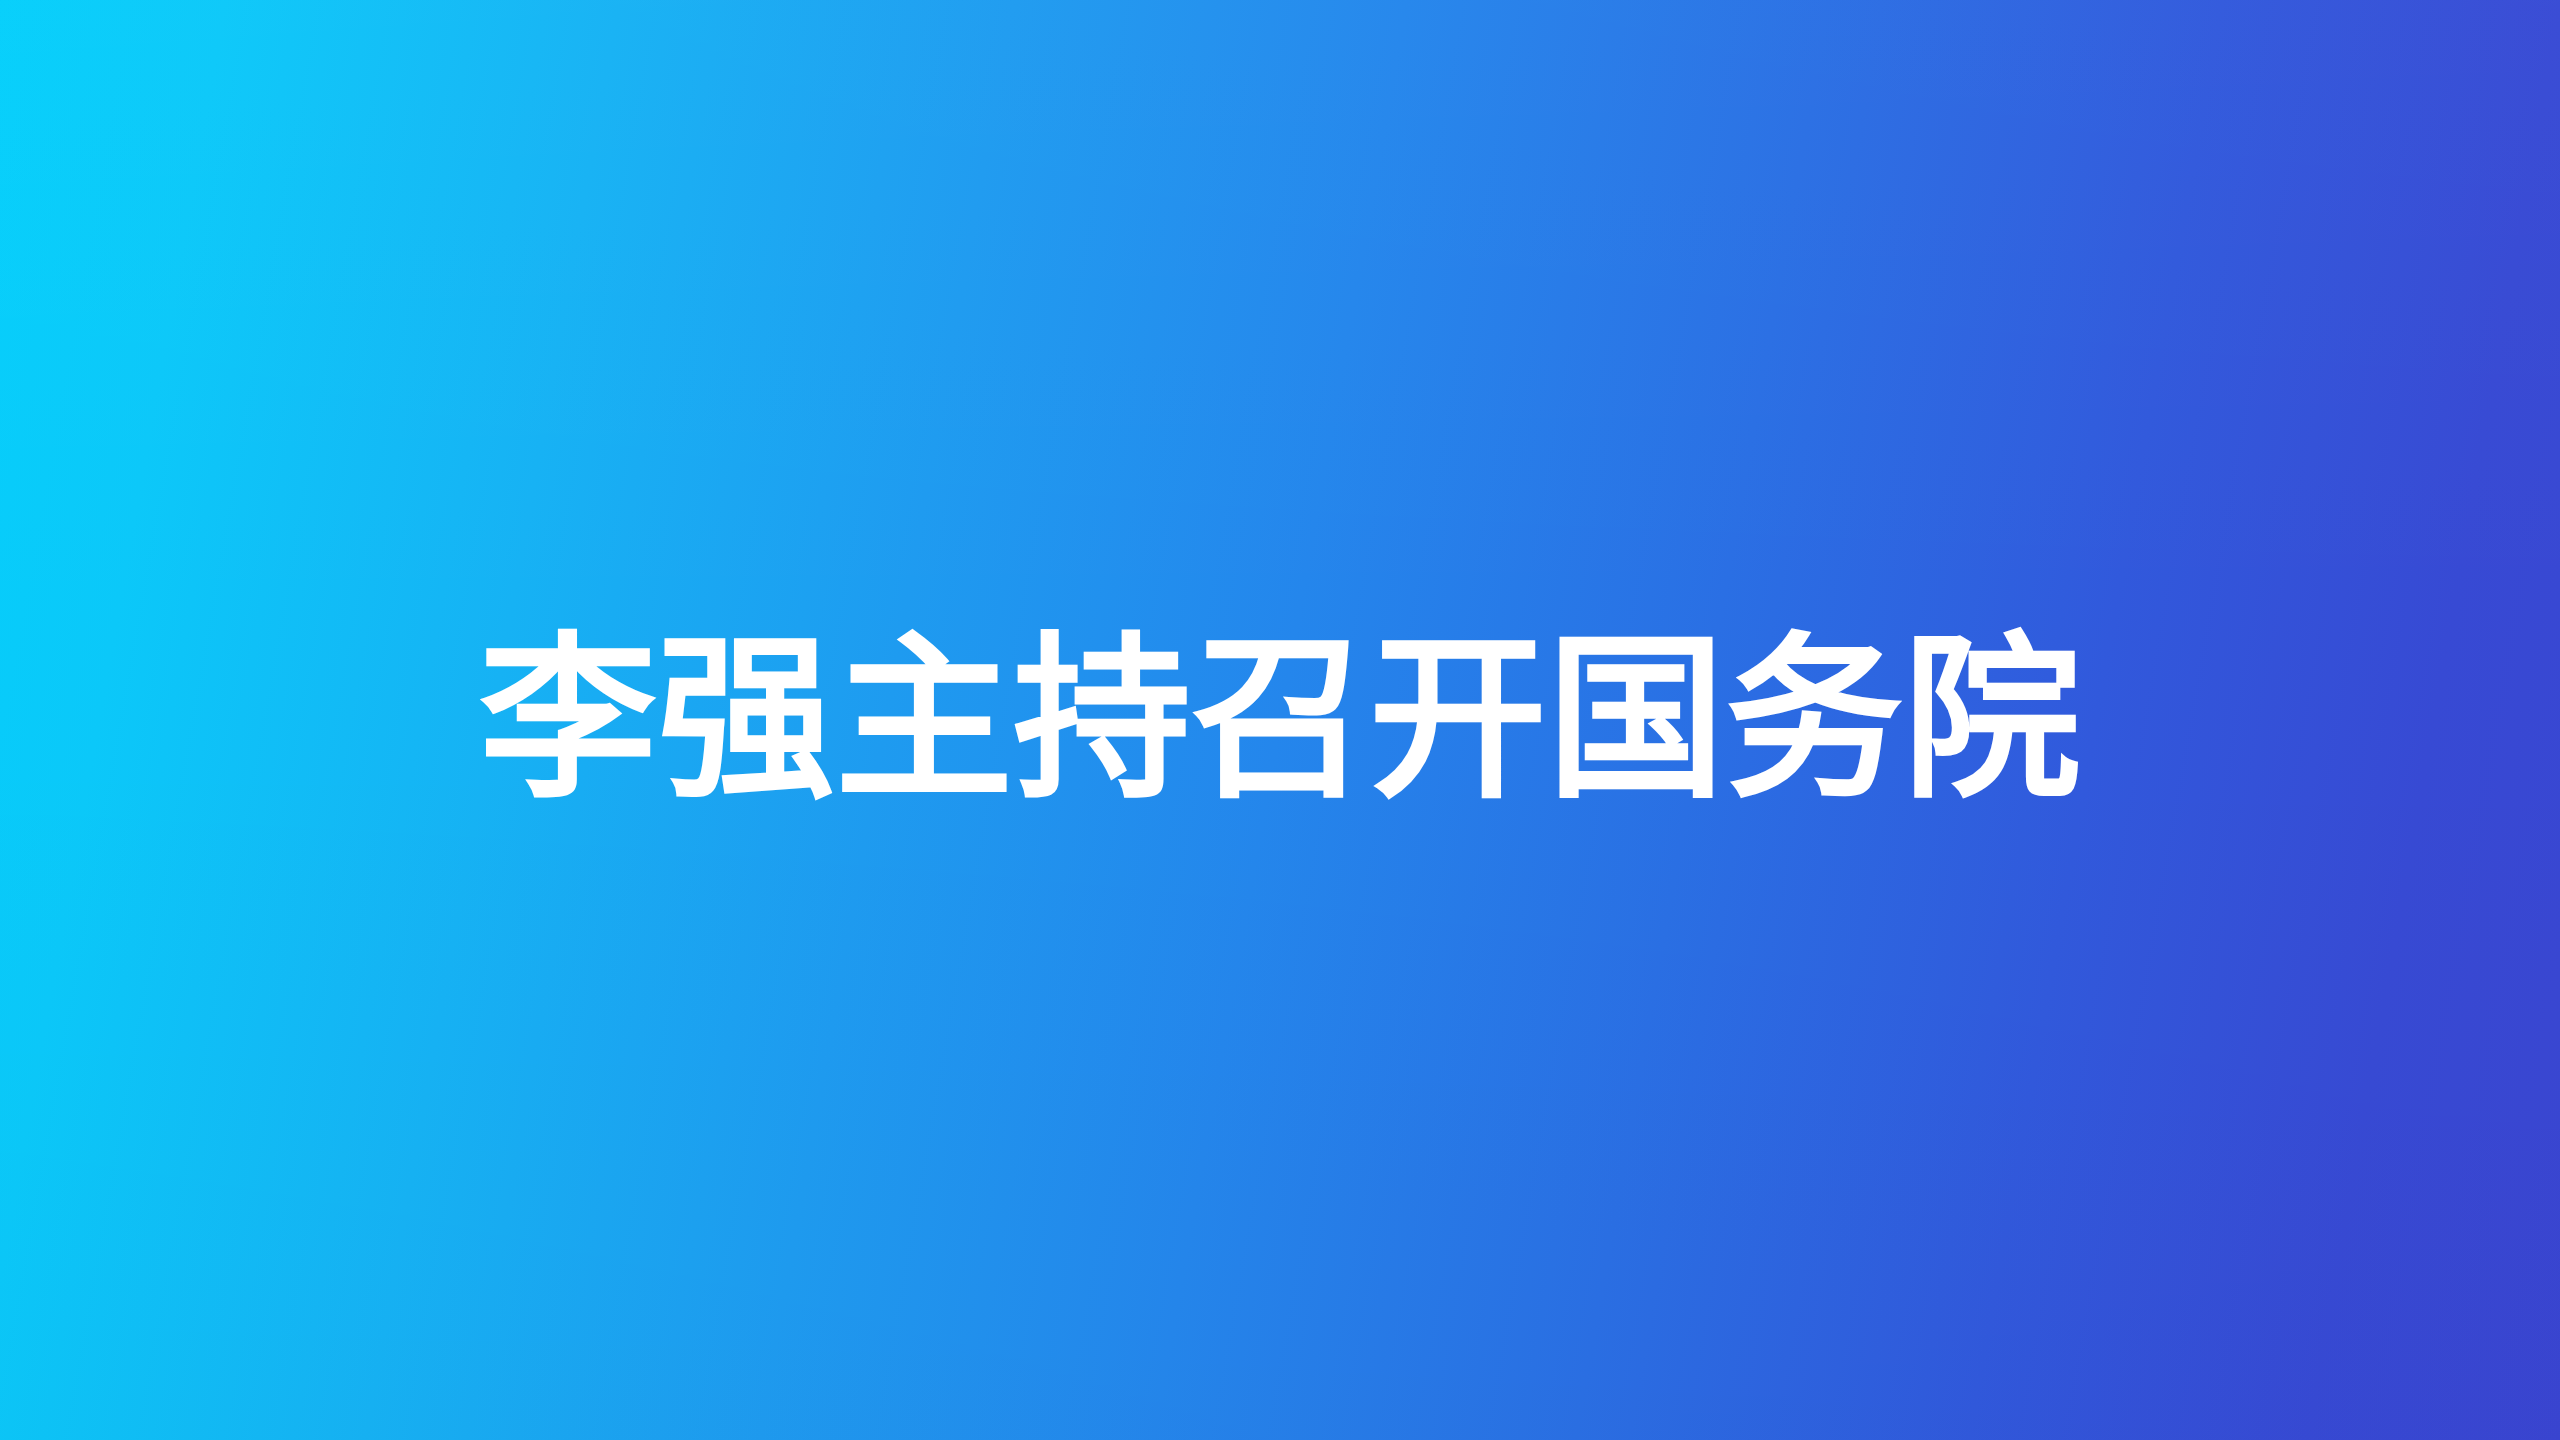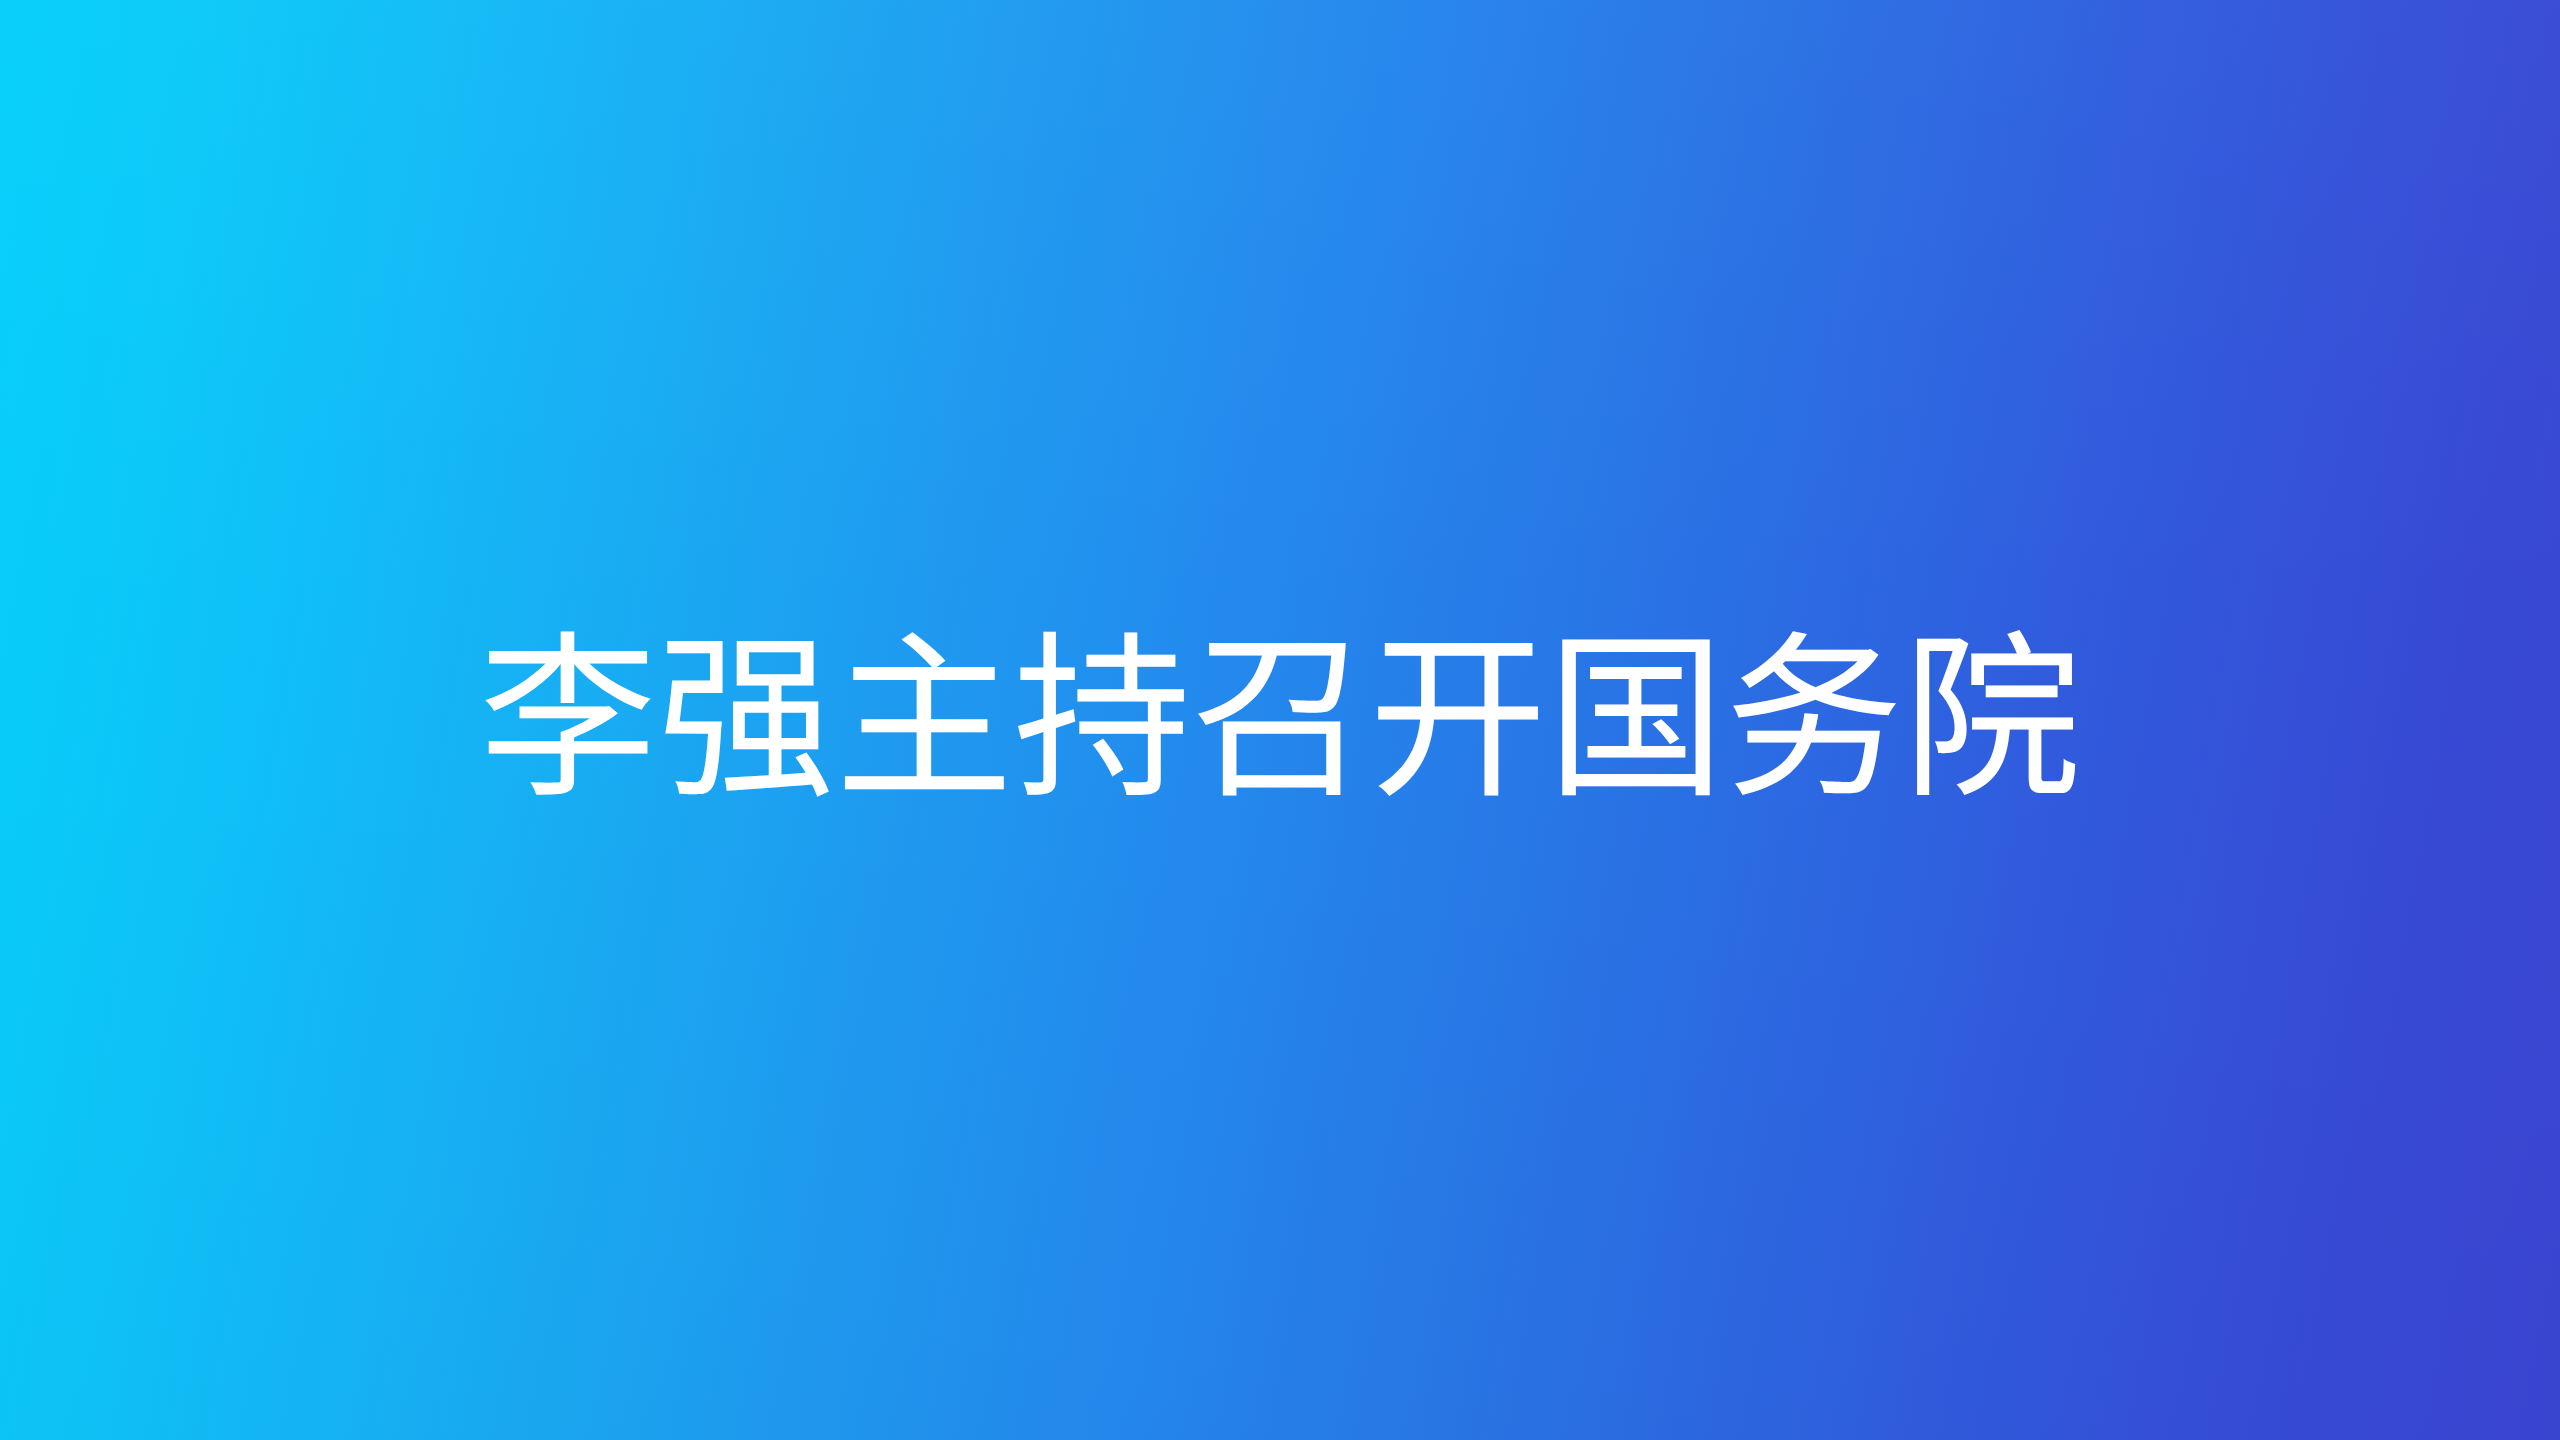--- a/index.html
+++ b/index.html
@@ -50,21 +50,21 @@
   }
 
   #headline {
     position: relative;
     z-index: 2;
     width: 2420px;
     text-align: center;
     color: #FFFFFF;
     font-size: 178px;
     line-height: 322px;
-    font-weight: 400;
+    font-weight: 700;
     letter-spacing: 0;
     white-space: nowrap;
     -webkit-font-smoothing: antialiased;
   }
 
   #headline .line {
     display: block;
     white-space: nowrap;
   }
 </style>

